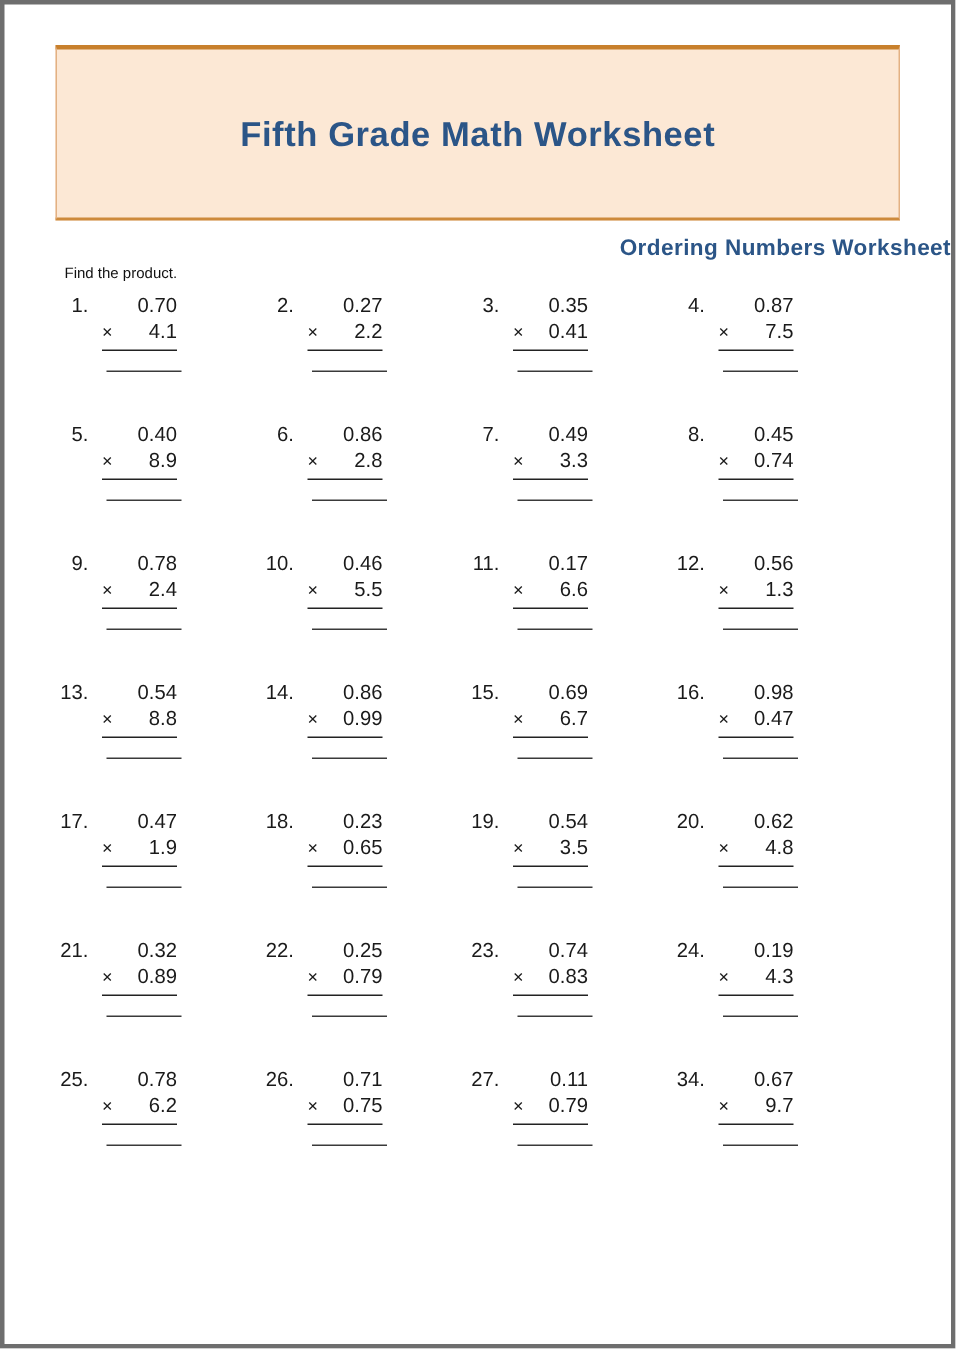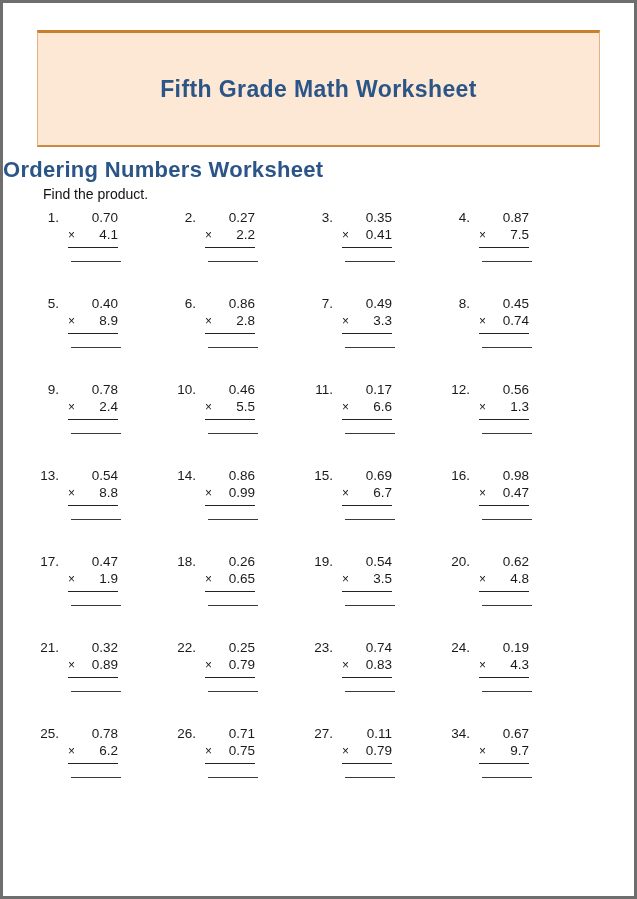--- a/index.html
+++ b/index.html
@@ -47,29 +47,29 @@
   .blank-line {
     border-bottom: 1.5px solid #2b2b2b;
     height: 14px;
   }
   .line-name { width: 290px; }
   .line-date { flex: 1; }
 
   
   .sheet-title {
     margin-top: 10px;
-    text-align: left;
+    text-align: right;
     color: #2b5587;
-    font-size: 22px;
+    font-size: 15px;
     font-weight: bold;
     letter-spacing: 0.3px;
   }
   .instruction {
     margin: 3px 0 0 40px;
-    font-size: 14px;
+    font-size: 10px;
     color: #111;
   }
 
   
   .problems {
     margin: 7px 0 0 29px;
     display: grid;
     grid-template-columns: repeat(4, 137px);
     grid-auto-rows: 86px;
   }
@@ -353,21 +353,21 @@
               <span>1.9</span>
             </div>
           </div>
           <div class="answer-line"></div>
         </div>
       </div>
       <div class="problem">
         <div class="pnum">18.</div>
         <div class="pwork">
           <div class="stack">
-            <div class="op-top">0.26</div>
+            <div class="op-top">0.23</div>
             <div class="op-bottom">
               <span class="times">×</span>
               <span>0.65</span>
             </div>
           </div>
           <div class="answer-line"></div>
         </div>
       </div>
       <div class="problem">
         <div class="pnum">19.</div>

